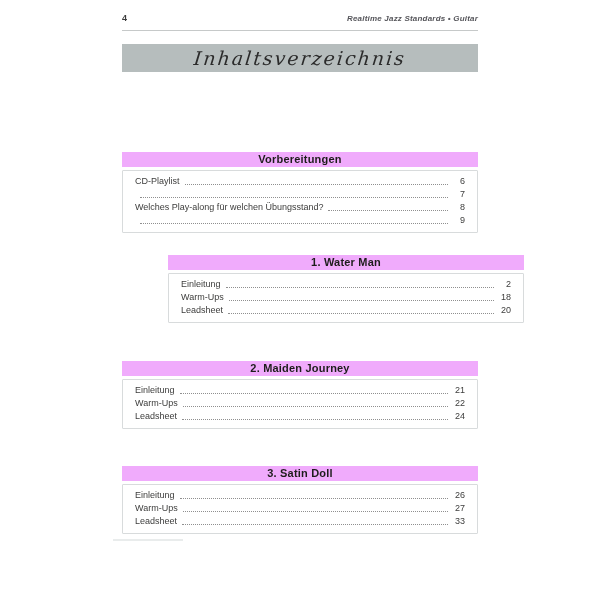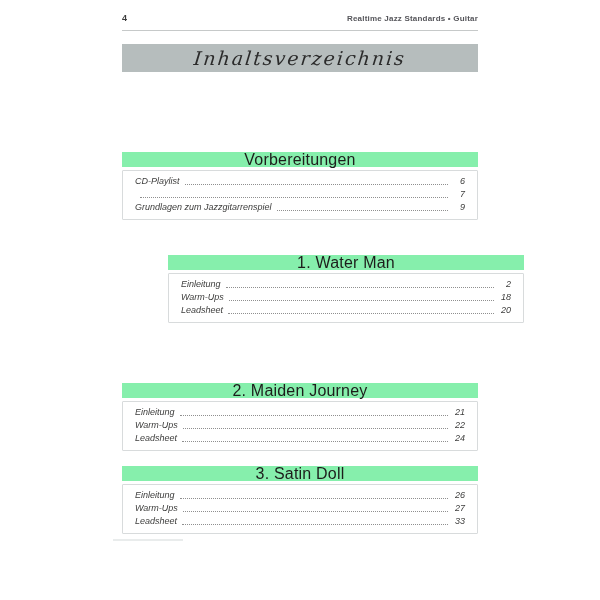--- a/index.html
+++ b/index.html
@@ -19,20 +19,21 @@
     justify-content: space-between;
     align-items: baseline;
   }
   .page-num {
     font-size: 9px;
     font-weight: bold;
     color: #3c3c3c;
   }
   .running-title {
     font-size: 8px;
+    font-style: italic;
     font-weight: bold;
     color: #55555a;
     letter-spacing: 0.2px;
   }
   .header-rule {
     position: absolute;
     top: 30px; left: 122px; width: 356px; height: 1px;
     background: #c6c9c9;
   }
   
@@ -53,46 +54,45 @@
     transform: skewX(-6deg);
     white-space: nowrap;
   }
   
   .toc-section {
     position: absolute;
     left: 122px; width: 356px;
   }
   .sec-1 { top: 152px; }
   .sec-2 { top: 255px; padding-left: 46px; }
-  .sec-3 { top: 383px; }
+  .sec-3 { top: 361px; }
   .sec-4 { top: 466px; }
   .sec-bar {
     height: 15px;
-    background: #86efac;
+    background: #f0abfc;
     text-align: center;
-    font-size: 16px;
-    font-weight: normal;
+    font-size: 11px;
+    font-weight: bold;
     line-height: 15px;
     color: #1d1d1b;
     letter-spacing: 0.2px;
   }
   .sec-box {
     margin-top: 3px;
     border: 1px solid #d8dbdc;
     background: #ffffff;
     padding: 4px 12px 5px 12px;
     border-radius: 1px;
   }
   .entry {
     display: flex;
     align-items: flex-end;
     line-height: 13px;
     font-size: 9px;
     color: #3d3d3c;
-    font-style: italic;
   }
   .entry-label {
     white-space: nowrap;
   }
   .leader {
     flex: 1;
     border-bottom: 1px dotted #8f8f8f;
     margin: 0 5px 3px 5px;
     min-width: 10px;
   }
@@ -129,21 +129,25 @@
       <div class="entry">
         <span class="entry-label">CD-Playlist</span>
         <span class="leader"></span>
         <span class="entry-page">6</span>
       </div>
       <div class="entry">
         <span class="leader"></span>
         <span class="entry-page">7</span>
       </div>
       <div class="entry">
-        <span class="entry-label">Grundlagen zum Jazzgitarrenspiel</span>
+        <span class="entry-label">Welches Play-along für welchen Übungsstand?</span>
+        <span class="leader"></span>
+        <span class="entry-page">8</span>
+      </div>
+      <div class="entry">
         <span class="leader"></span>
         <span class="entry-page">9</span>
       </div>
     </div>
   </div>
 
   <div class="toc-section sec-2">
     <div class="sec-bar">1. Water Man</div>
     <div class="sec-box">
       <div class="entry">

